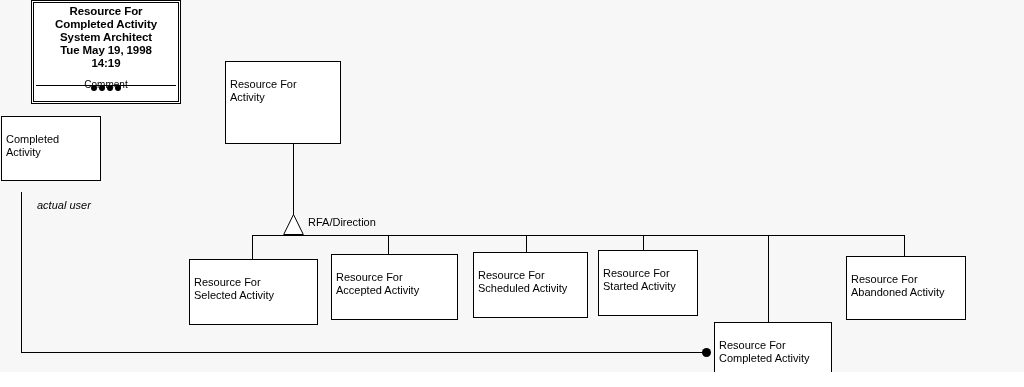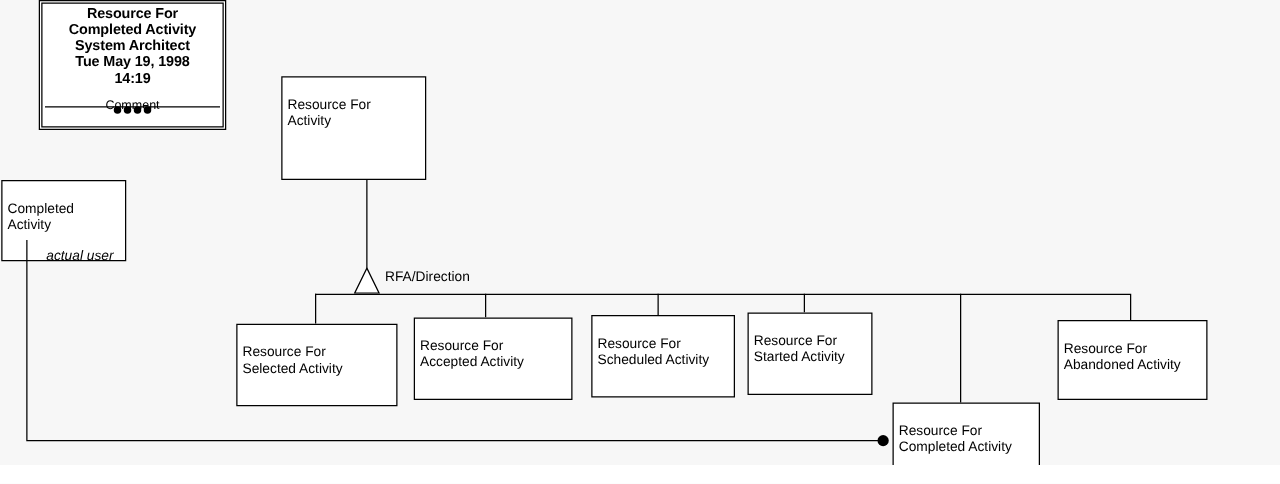--- a/index.html
+++ b/index.html
@@ -170,21 +170,21 @@
 14:19</div>
 
       <div id="comment-row">
         <div id="comment-rule"></div>
         <div id="comment-label">Comment</div>
         <div id="comment-dots"><span class="dot"></span><span class="dot"></span><span class="dot"></span><span class="dot"></span></div>
       </div>
     </div>
   </div>
 
-  <div class="cls-box" style="left:1px; top:144px; width:100px; height:65px;">
+  <div class="cls-box" style="left:1px; top:116px; width:100px; height:65px;">
     <span class="cls-name">Completed
 Activity</span>
   </div>
 
   <div class="cls-box" style="left:225px; top:61px; width:116px; height:83px;">
     <span class="cls-name">Resource For
 Activity</span>
   </div>
 
   <div class="v-line" style="left:293px; top:144px; height:71px;"></div>

